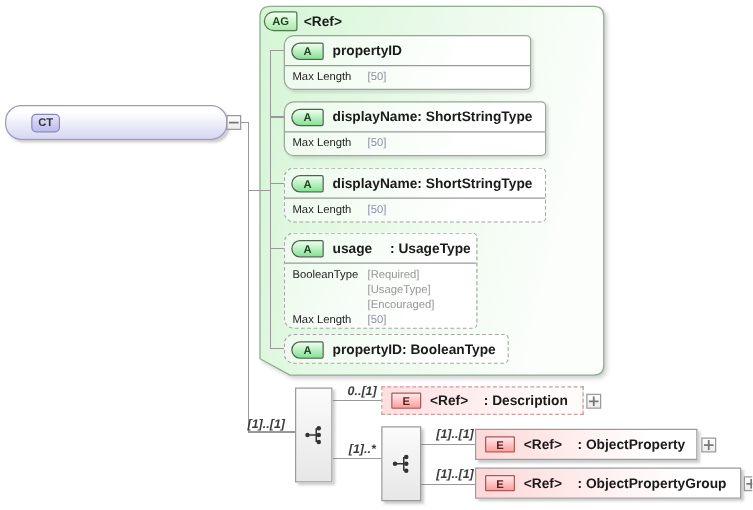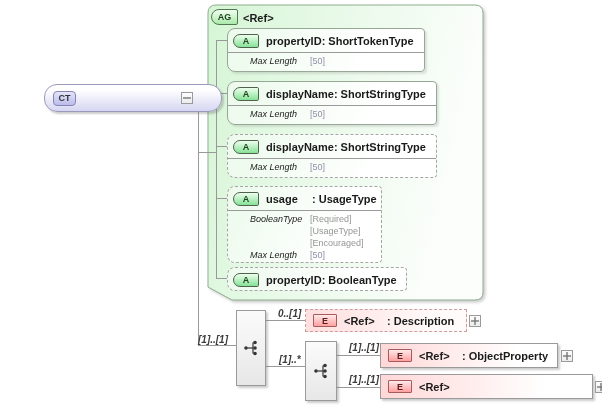--- a/index.html
+++ b/index.html
@@ -16,21 +16,21 @@
   
   .node{position:absolute;box-sizing:border-box;z-index:3;}
   .shadow{box-shadow:2px 2px 2px rgba(110,110,110,0.35);}
   .softshadow{box-shadow:2px 2px 2px rgba(130,130,130,0.22);}
 
   
   .ct-box{
     left:4px;top:84px;width:178px;height:28px;
     border:1px solid #9a9aba;border-radius:13px;
     background:linear-gradient(to bottom,#ffffff 18%,#d6d6f2 100%);
-    display:flex;align-items:center;padding-left:8px;margin-left:40px;
+    display:flex;align-items:center;padding-left:20px;
   }
   .badge{
     display:inline-flex;align-items:center;justify-content:center;
     font-weight:bold;box-sizing:border-box;flex:none;
   }
   .badge.ct{
     width:23px;height:15px;font-size:9px;color:#333;
     border:1px solid #8686b6;border-radius:4px;
     background:linear-gradient(to bottom,#e4e4fa,#bcbcec);
   }
@@ -67,21 +67,21 @@
   .badge.a{
     width:26px;height:14px;font-size:9px;color:#234423;
     border:1px solid #4e624e;border-radius:8px 2px 2px 8px;
     background:linear-gradient(to bottom,#edffed,#86e296);
     margin-right:7px;
   }
   .attr-nm{font-size:11px;font-weight:bold;color:#1a1a1a;min-width:46px;}
   .attr-tp{font-size:11px;font-weight:bold;color:#1a1a1a;}
   .facets{border-top:1px solid #9a9a9a;padding:2px 4px 0 6px;}
   .facet-row{display:flex;align-items:flex-start;}
-  .facet-label{font-size:9px;font-style:italic;color:#222;width:60px;flex:none;padding-top:1px;margin-left:16px;}
+  .facet-label{font-size:9px;color:#222;width:60px;flex:none;padding-top:1px;}
   .facet-values{font-size:9px;line-height:12px;white-space:nowrap;}
   .fv-length{color:#8f8fa8;}
   .fv-enum{color:#969696;}
 
   
   .conn{
     border:1px solid #9a9a9a;
     background:linear-gradient(to bottom,#fbfbfb,#e7e7e7);
     display:flex;align-items:center;justify-content:center;
   }
@@ -151,21 +151,20 @@
 
   <div class="badge ag-badge">AG</div>
   <div class="ag-header">
     <span class="nm">&lt;Ref&gt;</span>
   </div>
 
   <div class="node attr-box softshadow" style="left:227px;top:28px;width:198px;height:44px;">
     <div class="attr-title">
       <span class="badge a">A</span>
       <span class="attr-nm">propertyID</span>
-      <span class="attr-tp">: ShortTokenType</span>
     </div>
     <div class="facets">
       <div class="facet-row">
         <span class="facet-label">Max Length</span>
         <span class="facet-values fv-length">[50]</span>
       </div>
     </div>
   </div>
 
   <div class="node attr-box softshadow" style="left:227px;top:81px;width:210px;height:44px;">
@@ -277,20 +276,21 @@
   <div class="toggle" style="left:561px;top:350px;">
     <svg width="8" height="8">
         <line x1="0" y1="4" x2="8" y2="4"></line>
         <line x1="4" y1="0" x2="4" y2="8"></line>
       </svg>
   </div>
 
   <div class="node el-box el-solid shadow" style="left:380px;top:374px;width:213px;height:25px;">
     <span class="badge e">E</span>
     <span class="el-nm">&lt;Ref&gt;</span>
+    <span class="el-tp">: ObjectPropertyGroup</span>
   </div>
   <div class="toggle" style="left:595px;top:381px;">
     <svg width="8" height="8">
         <line x1="0" y1="4" x2="8" y2="4"></line>
         <line x1="4" y1="0" x2="4" y2="8"></line>
       </svg>
   </div>
 
 </div>
 

